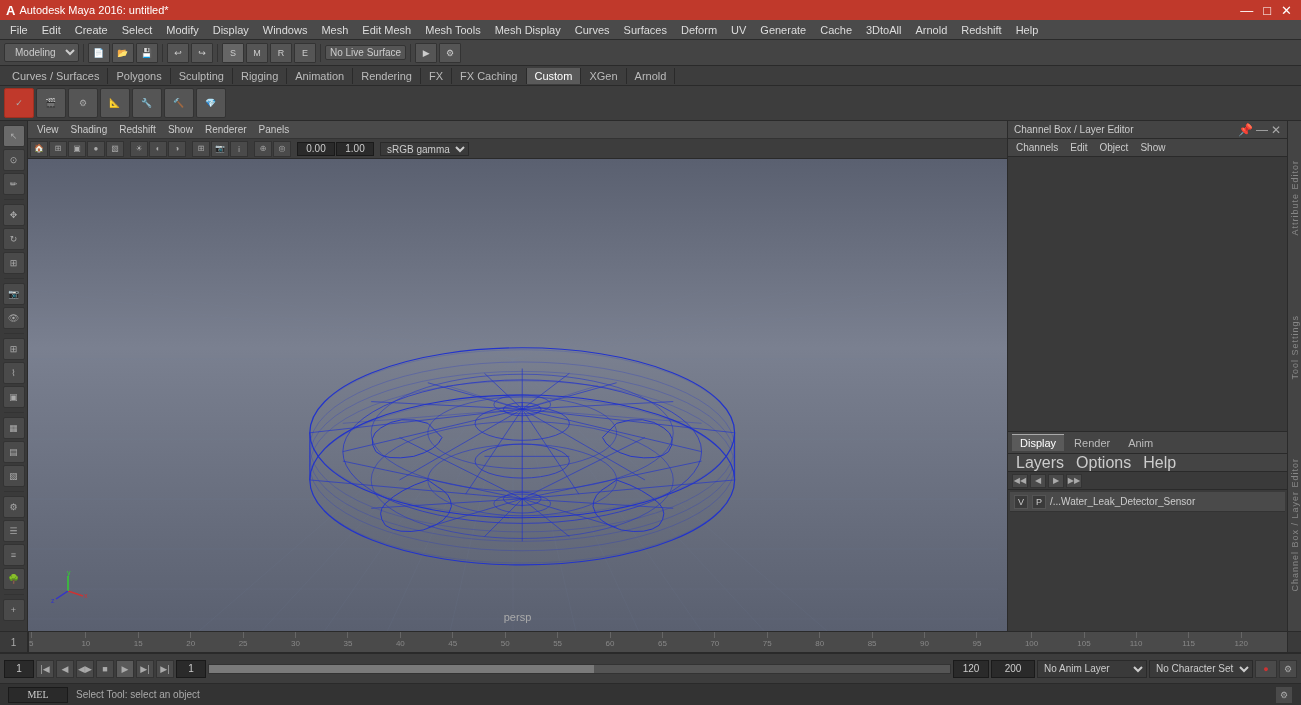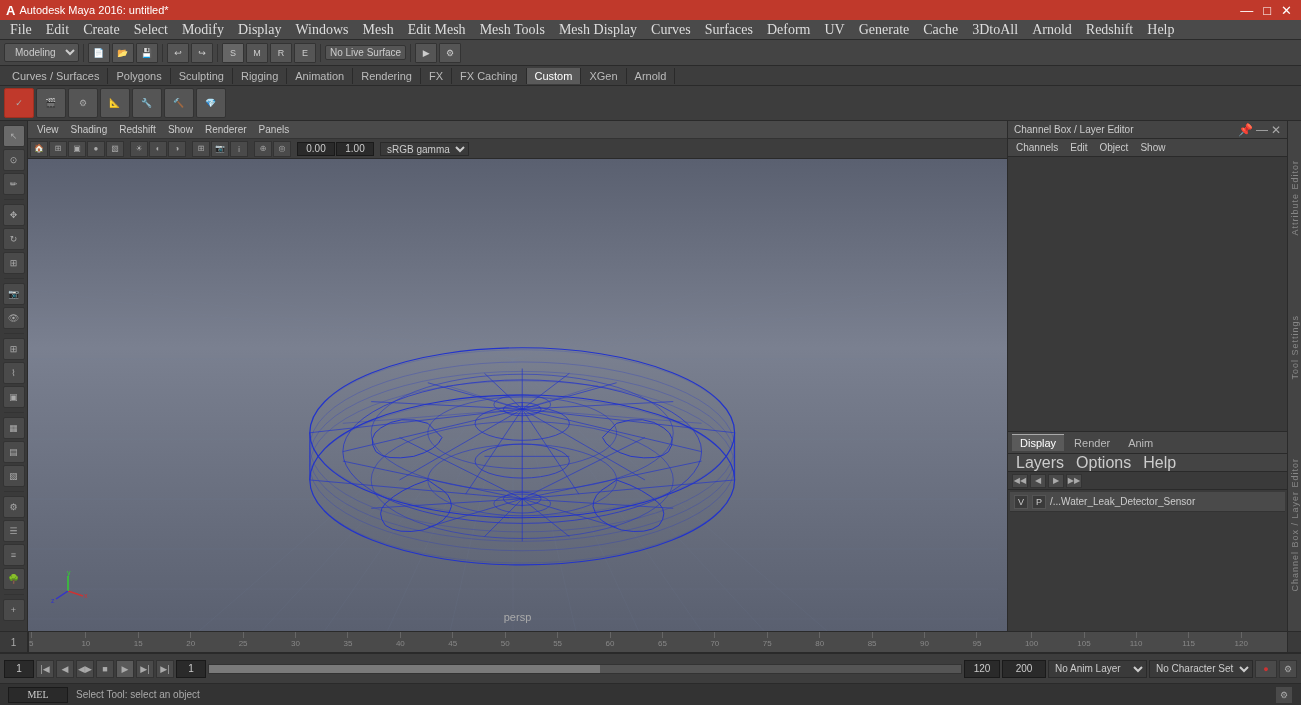--- a/index.html
+++ b/index.html
@@ -36,23 +36,22 @@
       display: flex;
       align-items: center;
       padding: 0 4px;
       gap: 2px;
       border-bottom: 1px solid #2a2a2a;
     }
     .menu-item {
       padding: 2px 6px;
       color: #ddd;
       cursor: pointer;
-      font-size: 14px;
+      font-size: 11px;
       border-radius: 2px;
-      font-family: Liberation Serif, serif;
     }
 
     
     #toolbar {
       height: 26px;
       background: #444;
       display: flex;
       align-items: center;
       padding: 0 4px;
       gap: 2px;
@@ -1059,21 +1058,21 @@
   <div class="bt-icon-btn">▶|</div>
 
   <input class="bt-field" value="1" style="">
   <div class="bt-bar">
     <div class="bt-bar-fill"></div>
   </div>
   <input class="bt-field" value="120" style="width: 36px;">
 
   <input class="bt-field" value="200" style="width: 44px;">
 
-  <select class="bt-dropdown" style="width:99px;">
+  <select class="bt-dropdown" style="width:110px;">
     <option>No Anim Layer</option>
   </select>
 
   <select class="bt-dropdown" style="width:104px;">
     <option>No Character Set</option>
   </select>
 
   <div class="bt-icon-btn" style="width:22px;color:#cc3333;">●</div>
   <div class="bt-icon-btn">⚙</div>
 </div>

